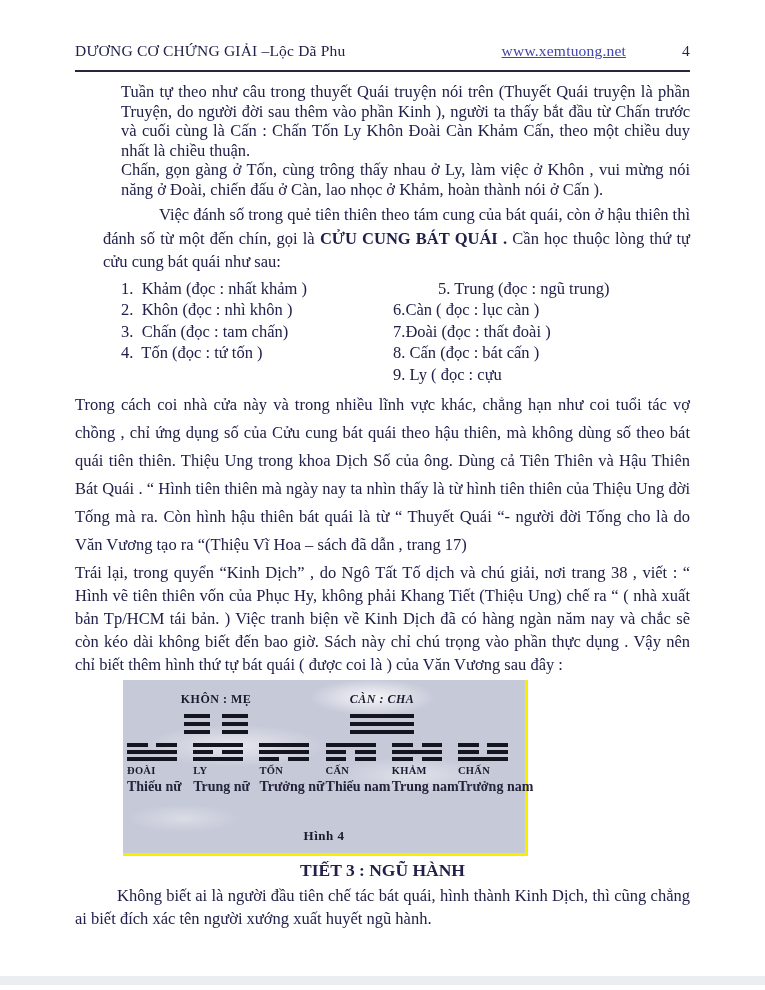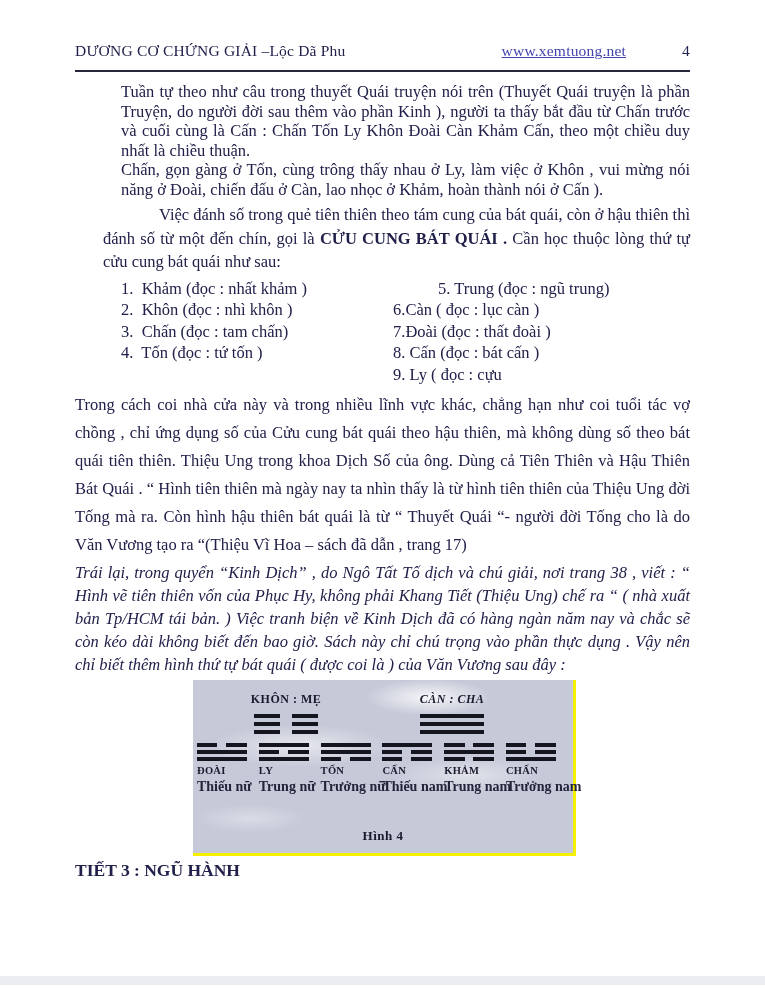--- a/index.html
+++ b/index.html
@@ -15,56 +15,56 @@
   .hdr-title { flex:1; white-space:nowrap; }
   .hdr-link { color:#4244ad; text-decoration:underline; margin-right:56px; cursor:pointer; }
   .hdr-rule { border:none; border-top:2px solid #26263c; margin:10px 0 10px 0; }
 
   
   p { margin:0; font-size:16.5px; }
   .p-block { margin-left:46px; text-align:justify; line-height:19.5px; }
   .p-viec  { margin-left:28px; text-indent:56px; text-align:justify; line-height:23.5px; margin-top:4px; }
   .bold-inline { font-weight:bold; }
   .p-trong { text-align:justify; line-height:28px; margin-top:8px; }
-  .p-trai  { text-align:justify; line-height:23px; margin-top:2px;font-style:italic; }
+  .p-trai  { text-align:justify; line-height:23px; margin-top:2px; }
   .p-final { text-align:justify; line-height:23px; text-indent:42px; }
 
   
   .cc-list { margin:6px 0 6px 46px; display:grid; grid-template-columns:272px 1fr; row-gap:4px;
              font-size:16.5px; line-height:17.5px; }
   .cc-item { white-space:pre-wrap; }
   .cc-right-first { padding-left:45px; }
 
   
-  .figure { position:relative; width:380px; height:173px; margin:4px 0 2px 118px;
+  .figure { position:relative; width:380px; height:173px; margin:4px 0 2px 48px;
     background:
       radial-gradient(ellipse 90px 26px at 62% 10%, rgba(255,255,255,.85), rgba(255,255,255,0) 70%),
       radial-gradient(ellipse 130px 30px at 28% 38%, rgba(255,255,255,.55), rgba(255,255,255,0) 70%),
       radial-gradient(ellipse 110px 26px at 72% 55%, rgba(255,255,255,.45), rgba(255,255,255,0) 70%),
       radial-gradient(ellipse 80px 20px at 15% 80%, rgba(255,255,255,.35), rgba(255,255,255,0) 70%),
       #c6c9d8;
-    border-right:3px solid #f6ef00; border-bottom:3px solid #f6ef00; }
+    border-right:3px solid #f6ef00; border-bottom:3px solid #f6ef00;padding-left:22px; }
   .fig-parent { position:absolute; top:12px; text-align:center; }
   .fig-parent-khon { left:38px; width:110px; }
   .fig-parent-can  { left:204px; width:110px;font-style:italic; }
   .fig-parent-name { font-size:12px; font-weight:bold; letter-spacing:.5px; color:#1a1a2e; }
   .trigram { display:flex; flex-direction:column; }
   .trigram-lg { width:64px; gap:4px; margin:7px auto 0; }
   .trigram-sm { width:50px; gap:3px; margin-bottom:4px; }
   .tg-line { height:4px; background:#15151f; }
   .tg-line.broken { background:linear-gradient(to right,#15151f 0 41%, rgba(0,0,0,0) 41% 59%, #15151f 59% 100%); }
   .fig-children { position:absolute; left:4px; right:10px; top:63px; display:flex; justify-content:space-between; }
   .fig-child { width:57px; }
   .fig-child-name { font-size:10.5px; font-weight:bold; color:#1a1a2e; letter-spacing:.3px; white-space:nowrap; }
   .fig-child-role { font-size:14px; font-weight:bold; color:#23233a; margin-top:3px; white-space:nowrap; }
   .fig-caption { position:absolute; left:0; right:0; bottom:9px; text-align:center;
                  font-size:13px; font-weight:bold; color:#1a1a2e; letter-spacing:.5px; }
 
   
-  .section-heading { text-align:left; font-weight:bold; font-size:17.5px; margin:4px 0 3px 0; }
+  .section-heading { text-align:center; font-weight:bold; font-size:17.5px; margin:4px 0 3px 0; }
 
   
   .bottom-strip { position:absolute; left:0; right:0; bottom:5px; height:9px; background:#ecedf1; }
 </style>
 </head>
 <body>
 
 <div class="page">
 
   <div class="hdr">
@@ -168,16 +168,17 @@
         <div class="fig-child-name">CHẤN</div>
         <div class="fig-child-role">Trưởng nam</div>
       </div>
     </div>
 
     <div class="fig-caption">Hình 4</div>
   </div>
 
   <div class="section-heading">TIẾT 3 : NGŨ HÀNH</div>
 
+  <p class="p-final">Không biết ai là người đầu tiên chế tác bát quái, hình thành Kinh Dịch, thì cũng chẳng ai biết đích xác tên người xướng xuất huyết ngũ hành.</p>
 
 </div>
 
 <div class="bottom-strip"></div>
 
 </body></html>

